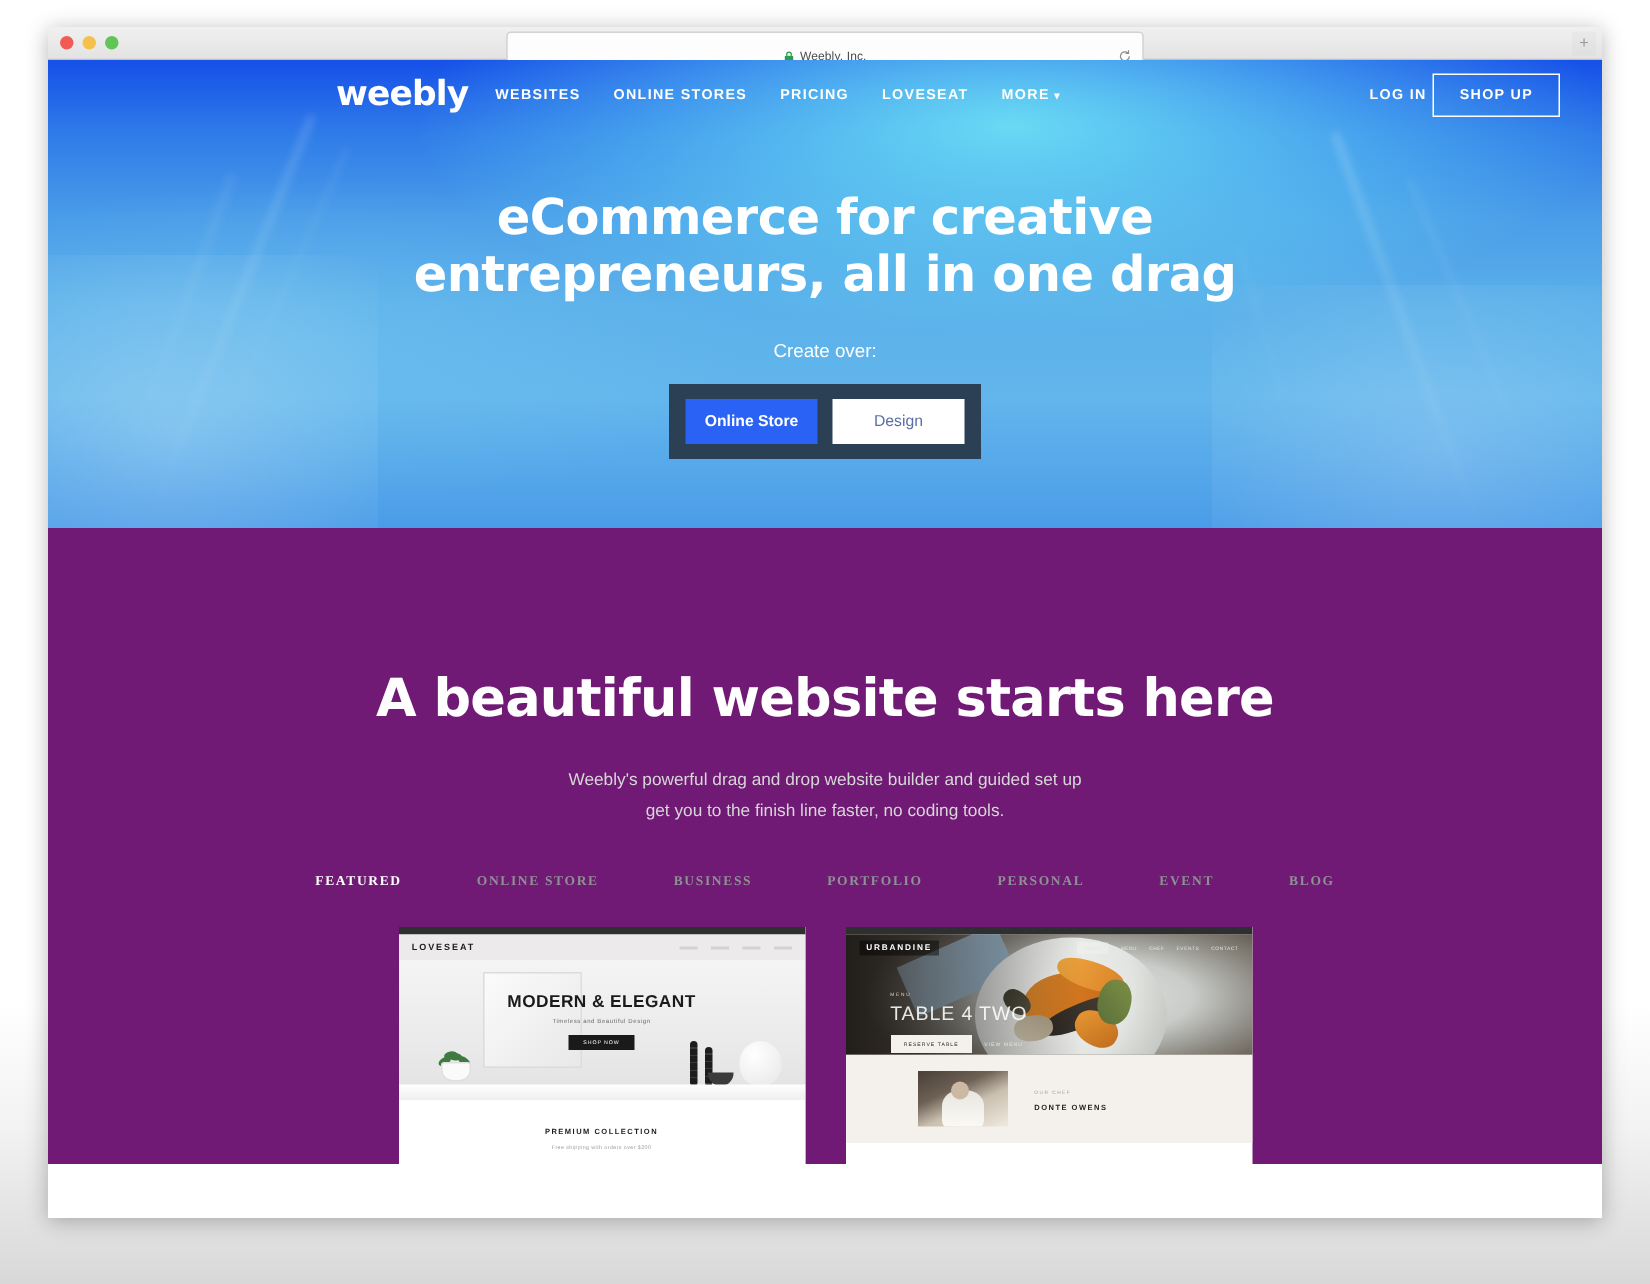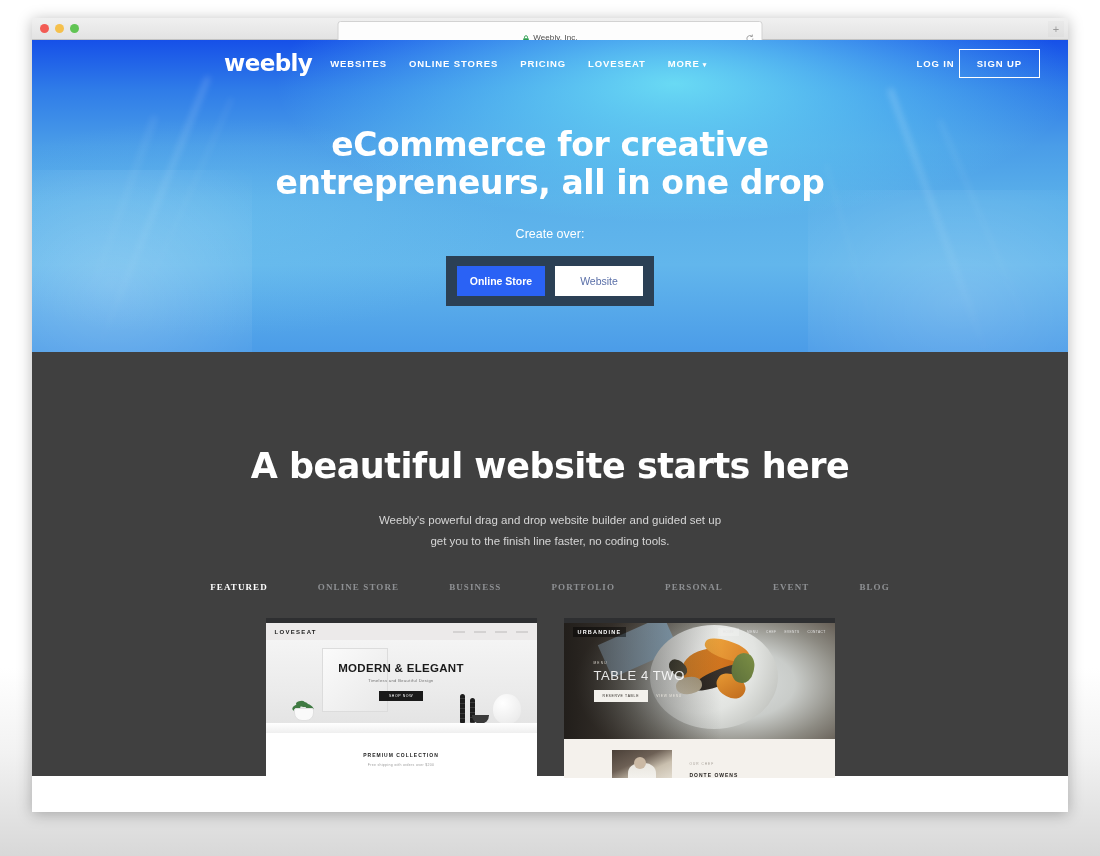--- a/index.html
+++ b/index.html
@@ -230,21 +230,21 @@
 
   .hero-sub {
     margin-top: 32px;
     font-size: 12.5px;
     color: #ffffff;
     line-height: 1.55;
   }
 
   
   .dark-section {
-    background: #404040;
+    background: #701a75;
     height: 424px;
     text-align: center;
     padding-top: 94px;
     position: relative;
   }
   .dark-title {
     font-size: 35px;
     font-weight: bold;
     color: #ffffff;
     letter-spacing: -0.5px;
@@ -361,21 +361,21 @@
     font-size: 3.5px; letter-spacing: 0.6px; padding: 3px 10px;
   }
   .c1-footer {
     height: 45px; background: #ffffff; text-align: center; padding-top: 19px;
   }
   .c1-f1 { font-size: 5px; font-weight: bold; letter-spacing: 1px; color: #1c1c1c; }
   .c1-f2 { font-size: 3.5px; color: #9c9c9c; margin-top: 5px; letter-spacing: 0.3px; }
 
   
   .c2-stage {
-    height: 116px; position: relative; overflow: hidden;
+    height: 80px; position: relative; overflow: hidden;
     background:
       radial-gradient(ellipse 58% 78% at 62% 52%, #dfe2e2 0%, #c9ccc9 40%, #8d8b83 70%, #5a5148 100%),
       linear-gradient(135deg, #3a3530 0%, #6e6357 45%, #8b7b66 100%);
   }
   .c2-plate {
     position: absolute; left: 86px; top: 2px; width: 128px; height: 104px;
     border-radius: 50%;
     background: radial-gradient(circle at 40% 32%, #f4f5f3 0%, #e2e4e1 52%, #c8cac6 76%, #aaa9a4 100%);
   }
   .c2-food { position: absolute; border-radius: 46%; }
@@ -491,34 +491,34 @@
         <div class="logo">weebly</div>
         <div class="nav-links">
           <a class="nav-link">WEBSITES</a>
           <a class="nav-link">ONLINE STORES</a>
           <a class="nav-link">PRICING</a>
           <a class="nav-link">LOVESEAT</a>
           <a class="nav-link"><span>MORE</span><span class="caret">▾</span></a>
         </div>
         <div class="nav-right">
           <a class="login-link">LOG IN</a>
-          <button class="signup-btn">SIGN UP</button>
+          <button class="signup-btn">SHOP UP</button>
         </div>
       </nav>
 
       <div class="hero-body">
         <h1 class="hero-title">
           <div>eCommerce for creative</div>
-          <div>entrepreneurs, all in one drop</div>
+          <div>entrepreneurs, all in one drag</div>
         </h1>
         <div class="hero-kicker">Create over:</div>
 
         <div class="toggle-wrap">
           <button class="toggle-btn active">Online Store</button>
-          <button class="toggle-btn inactive">Website</button>
+          <button class="toggle-btn inactive">Design</button>
         </div>
 
       </div>
     </section>
 
     <section class="dark-section">
       <h2 class="dark-title">A beautiful website starts here</h2>
       <div class="dark-sub">
         <div>Weebly's powerful drag and drop website builder and guided set up</div>
         <div>get you to the finish line faster, no coding tools.</div>

